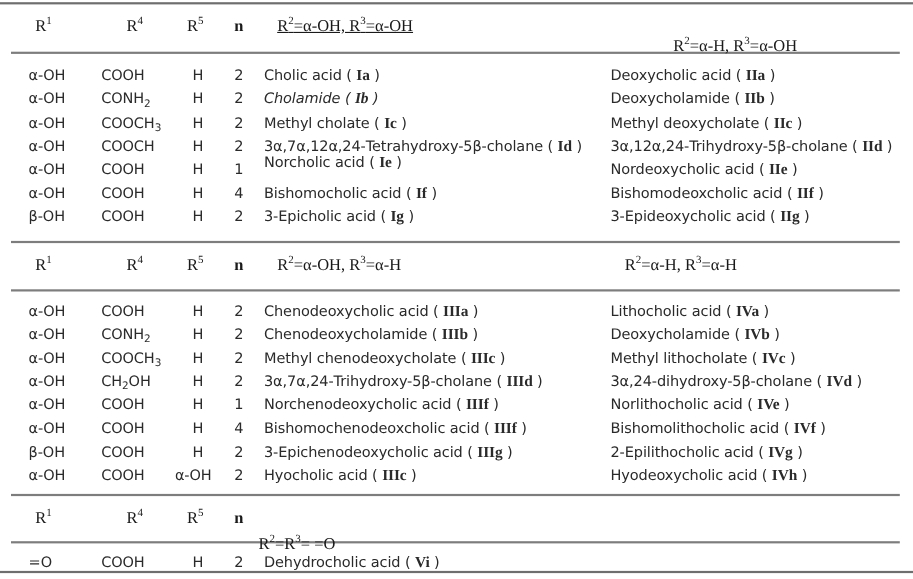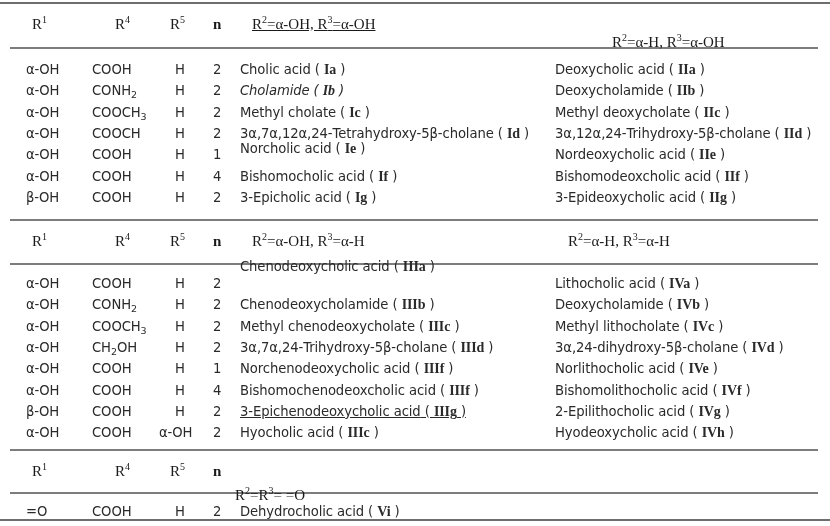--- a/index.html
+++ b/index.html
@@ -78,21 +78,21 @@
     <div class="hdr" style="left:32px; top:233px;">R<sup>1</sup></div>
     <div class="hdr" style="left:115px; top:233px;">R<sup>4</sup></div>
     <div class="hdr" style="left:170px; top:233px;">R<sup>5</sup></div>
     <div class="hdr n" style="left:213px; top:233px;">n</div>
     <div class="hdr" style="left:252px; top:233px;">R<sup>2</sup>=α-OH, R<sup>3</sup>=α-H</div>
     <div class="hdr" style="left:568px; top:233px;">R<sup>2</sup>=α-H, R<sup>3</sup>=α-H</div>
     <div class="cell" style="left:26px; top:275px;">α-OH</div>
     <div class="cell chem" style="left:92px; top:275px;">COOH</div>
     <div class="cell" style="left:175px; top:275px;">H</div>
     <div class="cell" style="left:213px; top:275px;">2</div>
-    <div class="cell" style="left:240px; top:258px;"><span>Chenodeoxycholic acid</span><span> ( </span><span class="code">IIIa</span><span> )</span></div>
+    <div class="cell" style="left:240px; top:275px;"><span>Chenodeoxycholic acid</span><span> ( </span><span class="code">IIIa</span><span> )</span></div>
     <div class="cell" style="left:555px; top:275px;"><span>Lithocholic acid</span><span> ( </span><span class="code">IVa</span><span> )</span></div>
     <div class="cell" style="left:26px; top:296.3px;">α-OH</div>
     <div class="cell chem" style="left:92px; top:296.3px;">CONH<sub>2</sub></div>
     <div class="cell" style="left:175px; top:296.3px;">H</div>
     <div class="cell" style="left:213px; top:296.3px;">2</div>
     <div class="cell" style="left:240px; top:296.3px;"><span>Chenodeoxycholamide</span><span> ( </span><span class="code">IIIb</span><span> )</span></div>
     <div class="cell" style="left:555px; top:296.3px;"><span>Deoxycholamide</span><span> ( </span><span class="code">IVb</span><span> )</span></div>
     <div class="cell" style="left:26px; top:317.6px;">α-OH</div>
     <div class="cell chem" style="left:92px; top:317.6px;">COOCH<sub>3</sub></div>
     <div class="cell" style="left:175px; top:317.6px;">H</div>
@@ -114,21 +114,21 @@
     <div class="cell" style="left:26px; top:381.5px;">α-OH</div>
     <div class="cell chem" style="left:92px; top:381.5px;">COOH</div>
     <div class="cell" style="left:175px; top:381.5px;">H</div>
     <div class="cell" style="left:213px; top:381.5px;">4</div>
     <div class="cell" style="left:240px; top:381.5px;"><span>Bishomochenodeoxcholic acid</span><span> ( </span><span class="code">IIIf</span><span> )</span></div>
     <div class="cell" style="left:555px; top:381.5px;"><span>Bishomolithocholic acid</span><span> ( </span><span class="code">IVf</span><span> )</span></div>
     <div class="cell" style="left:26px; top:402.8px;">β-OH</div>
     <div class="cell chem" style="left:92px; top:402.8px;">COOH</div>
     <div class="cell" style="left:175px; top:402.8px;">H</div>
     <div class="cell" style="left:213px; top:402.8px;">2</div>
-    <div class="cell" style="left:240px; top:402.8px;text-decoration:underline;"><span>3-Epichenodeoxycholic acid</span><span> ( </span><span class="code">IIIg</span><span> )</span></div>
+    <div class="cell" style="left:240px; top:402.8px;"><span>3-Epichenodeoxycholic acid</span><span> ( </span><span class="code">IIIg</span><span> )</span></div>
     <div class="cell" style="left:555px; top:402.8px;"><span>2-Epilithocholic acid</span><span> ( </span><span class="code">IVg</span><span> )</span></div>
     <div class="cell" style="left:26px; top:424.1px;">α-OH</div>
     <div class="cell chem" style="left:92px; top:424.1px;">COOH</div>
     <div class="cell" style="left:159px; top:424.1px;">α-OH</div>
     <div class="cell" style="left:213px; top:424.1px;">2</div>
     <div class="cell" style="left:240px; top:424.1px;"><span>Hyocholic acid</span><span> ( </span><span class="code">IIIc</span><span> )</span></div>
     <div class="cell" style="left:555px; top:424.1px;"><span>Hyodeoxycholic acid</span><span> ( </span><span class="code">IVh</span><span> )</span></div>
     <div class="hdr" style="left:32px; top:463px;">R<sup>1</sup></div>
     <div class="hdr" style="left:115px; top:463px;">R<sup>4</sup></div>
     <div class="hdr" style="left:170px; top:463px;">R<sup>5</sup></div>

